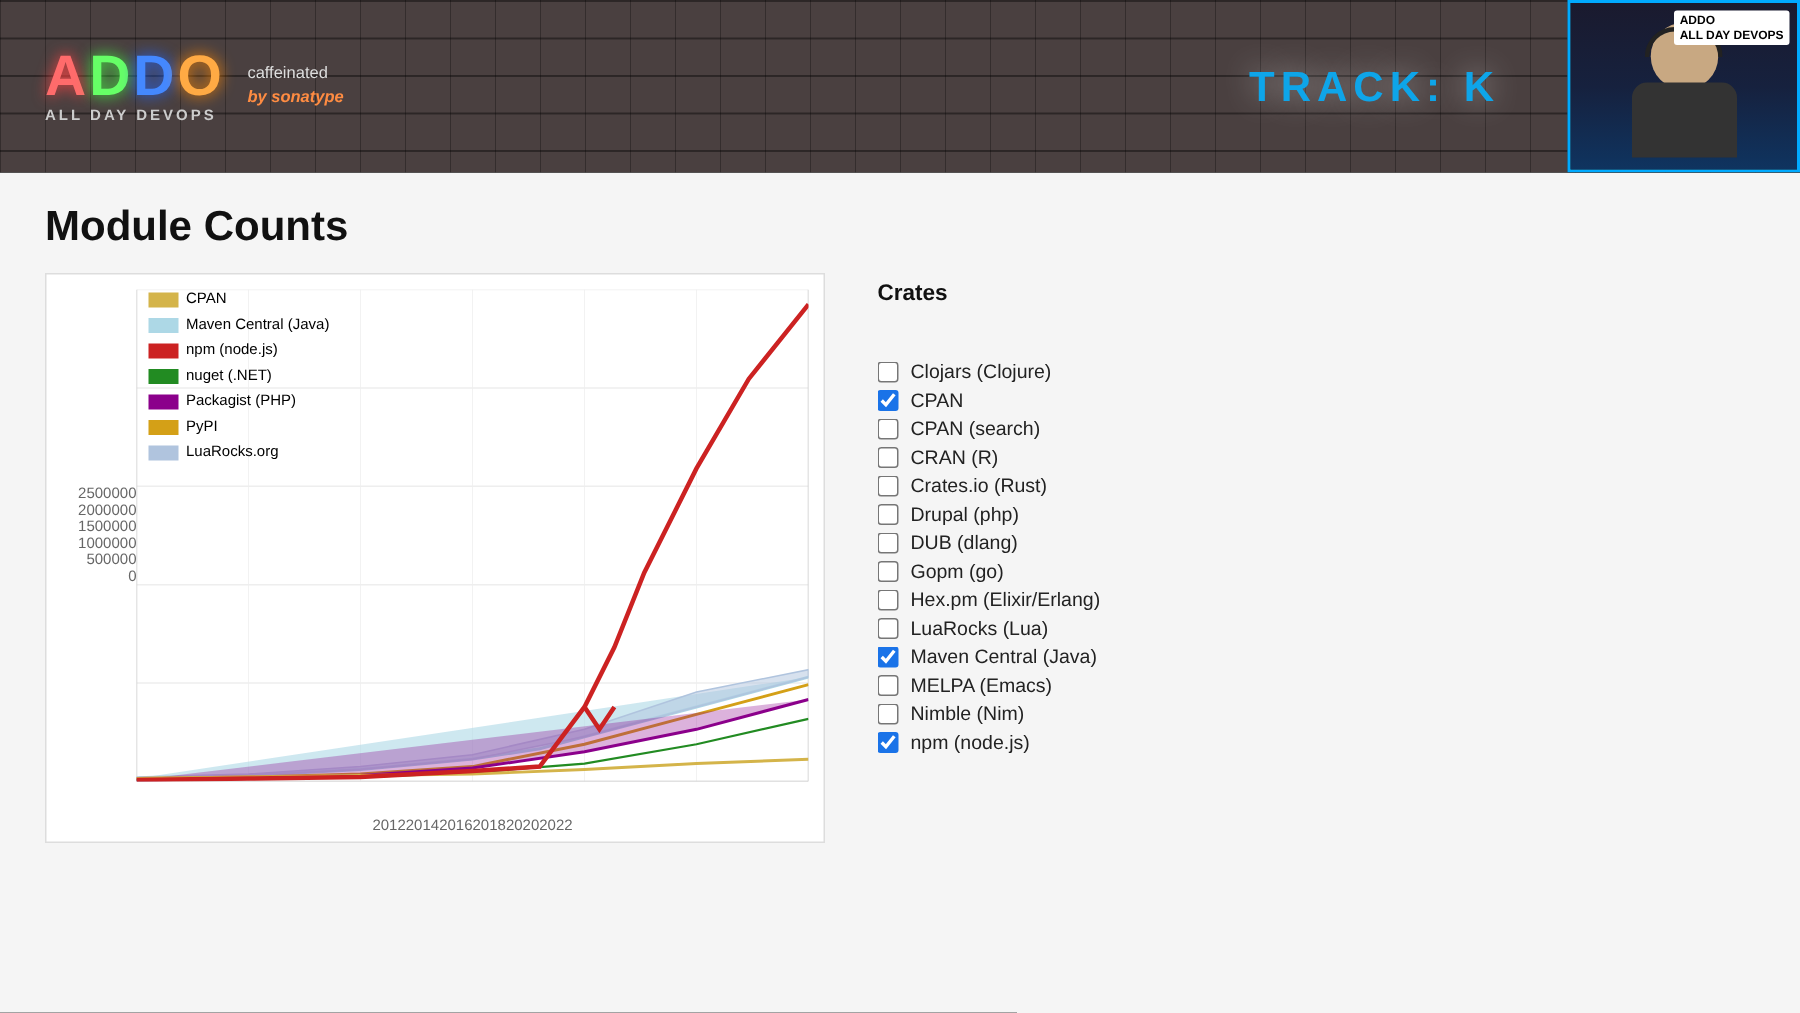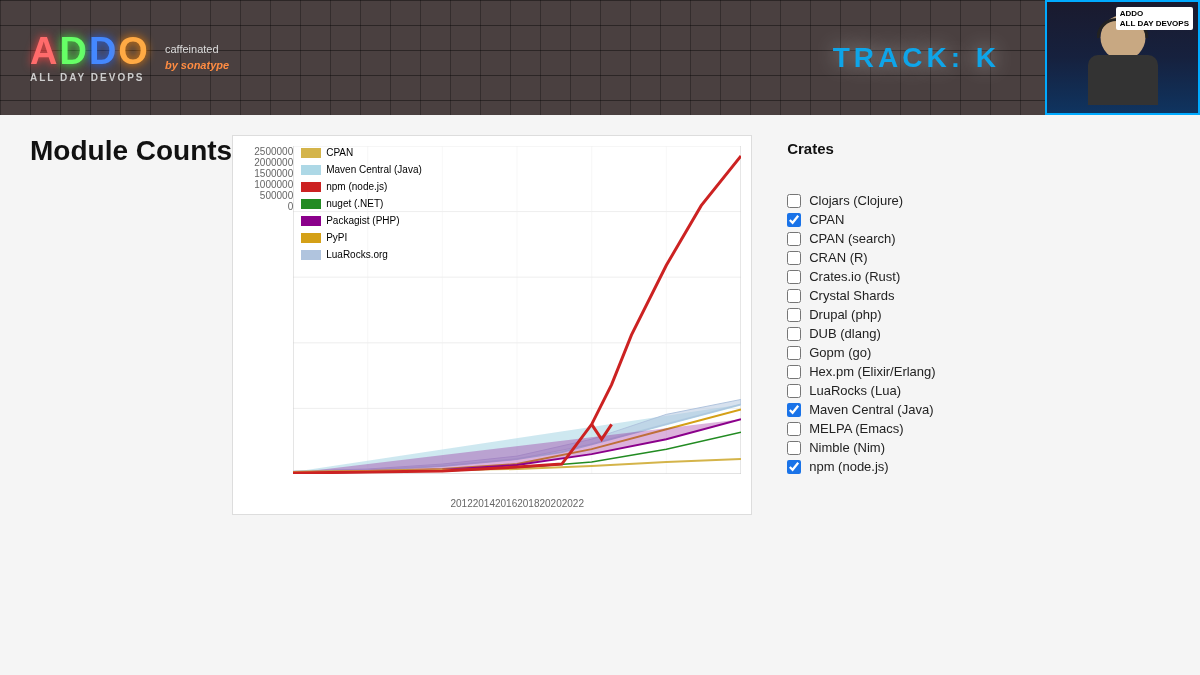--- a/index.html
+++ b/index.html
@@ -152,21 +152,21 @@
       border-radius: 2px;
       line-height: 1.2;
     }
 
     
     .main-content {
       width: 100%;
       height: 560px;
       background: #f5f5f5;
       display: flex;
-      flex-direction: row;
+      flex-direction: column;
       padding: 20px 30px;
     }
 
     .page-title {
       font-size: 28px;
       font-weight: bold;
       color: #111;
       margin-bottom: 15px;
     }
 
@@ -201,21 +201,21 @@
       bottom: 40px;
     }
 
     .y-axis-labels {
       position: absolute;
       left: 5px;
       top: 10px;
       bottom: 40px;
       display: flex;
       flex-direction: column;
-      justify-content: flex-start;
+      justify-content: center;
       font-size: 10px;
       color: #666;
       text-align: right;
       width: 55px;
     }
 
     .x-axis-labels {
       position: absolute;
       left: 60px;
       right: 10px;
@@ -414,24 +414,20 @@
         </div>
         <div class="checkbox-item">
           <input type="checkbox" id="cb-cran" style="">
           <label for="cb-cran">CRAN (R)</label>
         </div>
         <div class="checkbox-item">
           <input type="checkbox" id="cb-crates" style="">
           <label for="cb-crates">Crates.io (Rust)</label>
         </div>
         <div class="checkbox-item">
-          <input type="checkbox" id="cb-crystal" style="">
-          <label for="cb-crystal">Crystal Shards</label>
-        </div>
-        <div class="checkbox-item">
           <input type="checkbox" id="cb-drupal" style="">
           <label for="cb-drupal">Drupal (php)</label>
         </div>
         <div class="checkbox-item">
           <input type="checkbox" id="cb-dub" style="">
           <label for="cb-dub">DUB (dlang)</label>
         </div>
         <div class="checkbox-item">
           <input type="checkbox" id="cb-gopm" style="">
           <label for="cb-gopm">Gopm (go)</label>

